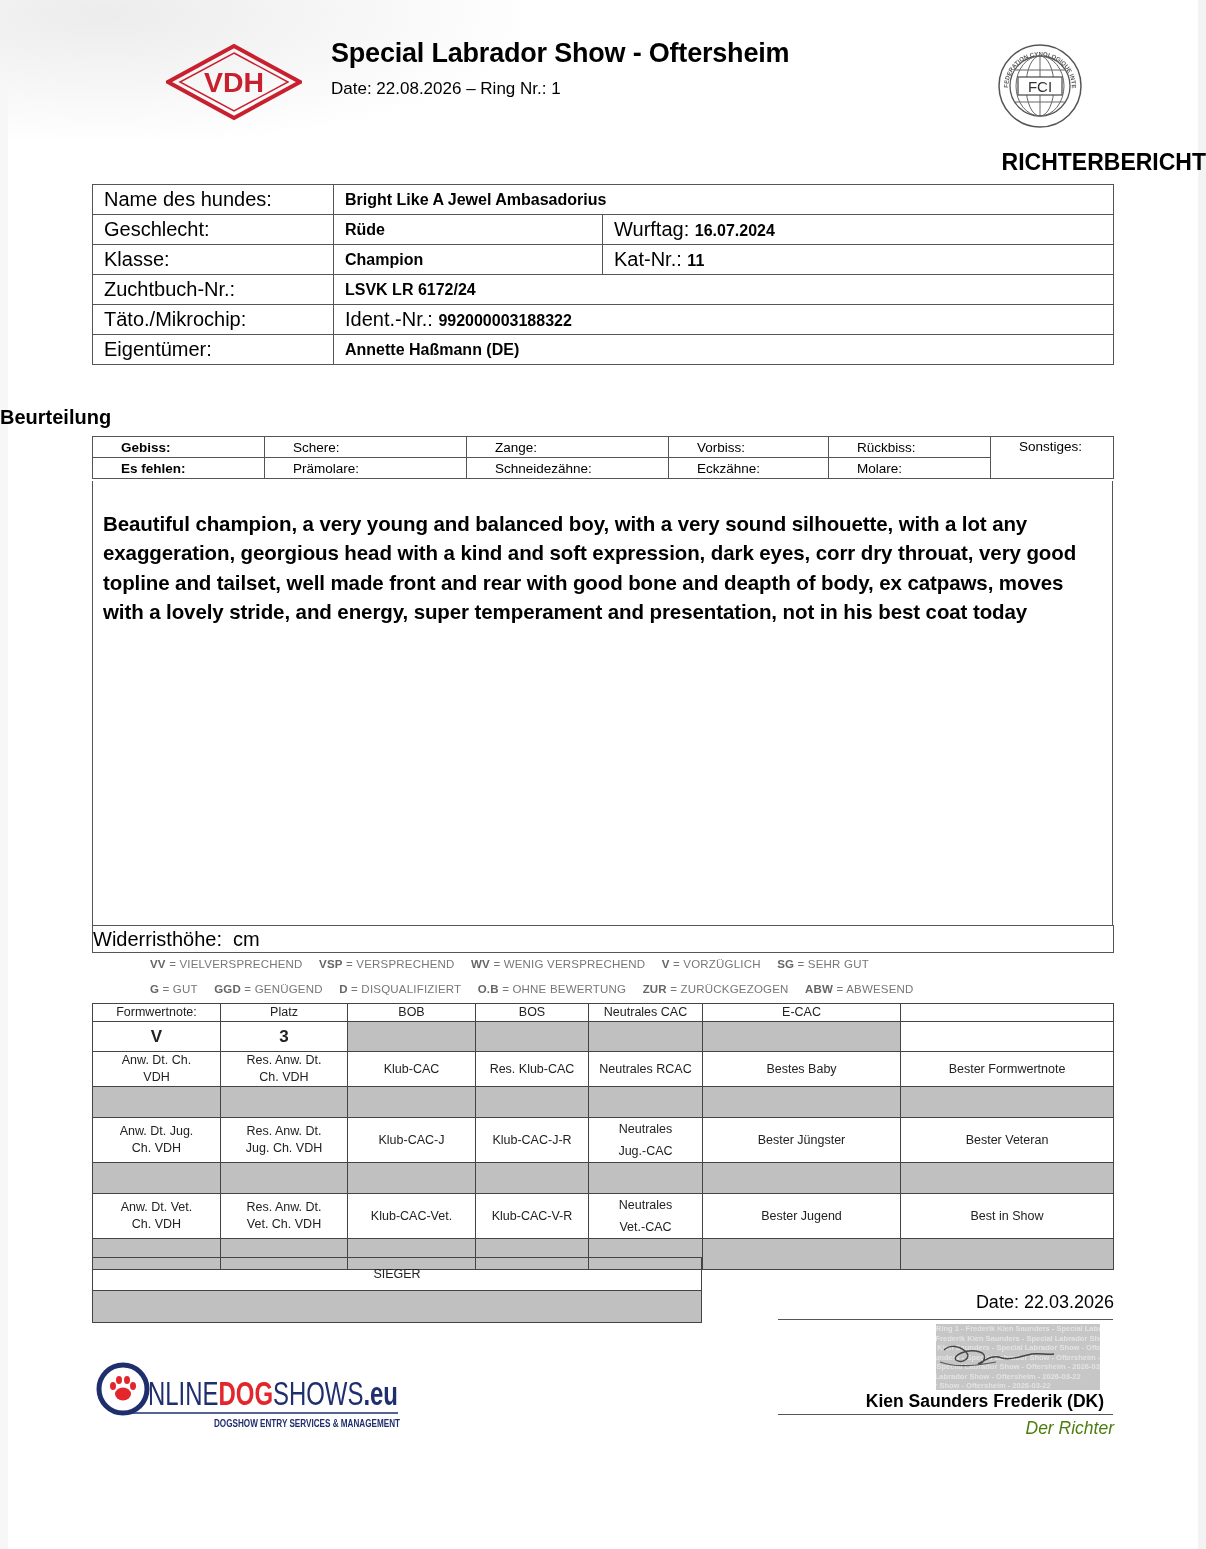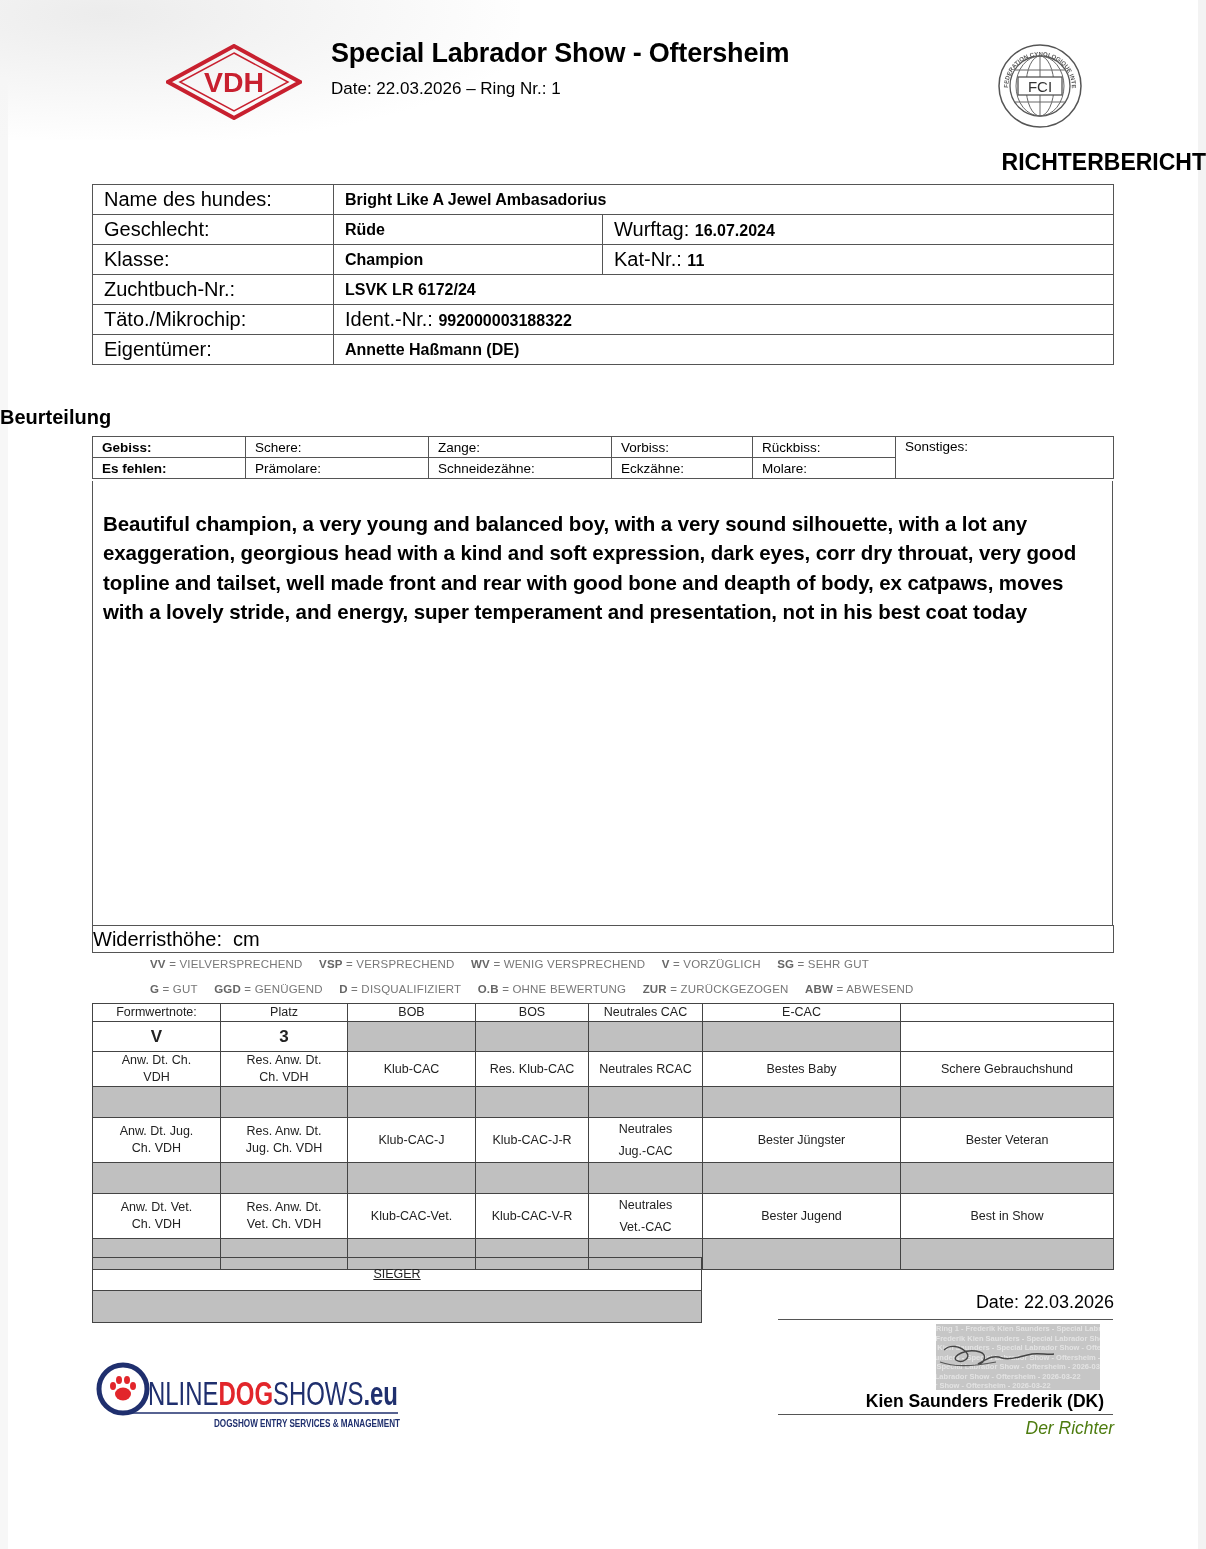--- a/index.html
+++ b/index.html
@@ -27,21 +27,21 @@
   .info { position:absolute; left:92px; top:184px; width:1022px; }
   .info td { border:1.5px solid #555; height:29px; padding:0 0 0 11px; font-size:20px; vertical-align:middle; }
   .info td.lbl { width:229px; }
   .info td.val { font-weight:bold; font-size:16px; }
   .info td.val2 { font-size:20px; }
   .info b { font-size:16px; }
 
   .beurteilung { position:absolute; left:0; width:1206px; top:406px; text-align:left; font-size:20px; font-weight:bold; }
 
   .teeth { position:absolute; left:92px; top:436px; width:1022px; }
-  .teeth td { border:1.5px solid #555; height:20px; padding:0 0 0 9px; font-size:13.5px; vertical-align:middle; }
+  .teeth td { border:1.5px solid #555; height:20px; padding:0 0 0 28px; font-size:13.5px; vertical-align:middle; }
   .teeth td.b { font-weight:bold; }
   .teeth td.sonst { vertical-align:top; padding-top:2px; }
 
   .critique-box {
     position:absolute; left:92px; top:481px; width:1019px; height:444px;
     border-left:1.5px solid #555; border-right:1.5px solid #555;
   }
   .critique {
     position:absolute; left:103px; top:509px; width:1005px;
     font-size:20.5px; font-weight:bold; line-height:29.3px; letter-spacing:-0.1px;
@@ -59,21 +59,21 @@
   .awards { position:absolute; left:92px; top:1003px; width:1022px; }
   .awards td { border:1.5px solid #444; text-align:center; font-size:12.5px; line-height:17px; color:#222; padding:0; }
   .awards tr.hdr td { height:15px; }
   .awards tr.vals td { height:29px; font-size:17px; font-weight:bold; }
   .awards tr.lab td { height:32px; }
   .awards tr.gray td { height:30px; }
   .awards td.g { background:#c0c0c0; }
 
   .sieger { position:absolute; left:92px; top:1257px; width:610px; }
   .sieger td { border:1.5px solid #444; text-align:center; font-size:12.5px; color:#222; }
-  .sieger td.s1 { height:30px;text-decoration:underline; }
+  .sieger td.s1 { height:30px; }
   .sieger td.s2 { height:29px; background:#c0c0c0; }
 
   .sig-date { position:absolute; right:92px; top:1292px; font-size:18px; }
   .sig-line1 { position:absolute; left:778px; top:1319px; width:335px; border-top:1.5px solid #555; }
   .sig-stamp {
     position:absolute; left:936px; top:1324px; width:164px; height:66px;
     background:#c6c6c6; overflow:hidden;
   }
   .sig-stamp .wm { color:#e3e3e3; font-size:7.5px; line-height:9.5px; white-space:nowrap; font-weight:bold; }
   .sig-stamp svg { position:absolute; left:0; top:0; }
@@ -90,21 +90,21 @@
 <div class="rightedge"></div>
 <div class="topshade"></div>
 
 <svg class="vdh-logo" viewBox="0 0 136 76">
   <polygon points="68,2 134,38 68,74 2,38" fill="none" stroke="#c8202f" stroke-width="4"></polygon>
   <polygon points="68,9 122,38 68,67 14,38" fill="none" stroke="#c8202f" stroke-width="1.5"></polygon>
   <text x="68" y="48" text-anchor="middle" font-family="Liberation Sans, sans-serif" font-weight="bold" font-size="27" fill="#c8202f" textLength="60" lengthAdjust="spacingAndGlyphs">VDH</text>
 </svg>
 
 <div class="show-title">Special Labrador Show - Oftersheim</div>
-<div class="show-sub">Date: 22.03.2026 – Ring Nr.: 1</div>
+<div class="show-sub">Date: 22.08.2026 – Ring Nr.: 1</div>
 
 <svg class="fci-logo" viewBox="0 0 88 84">
   <defs>
     <path id="fciArc" d="M 12,44 A 32,32 0 1,1 76,44"></path>
   </defs>
   <circle cx="44" cy="42" r="41" fill="none" stroke="#555" stroke-width="1.5"></circle>
   <circle cx="44" cy="42" r="30" fill="none" stroke="#555" stroke-width="1.3"></circle>
   <ellipse cx="44" cy="42" rx="14" ry="30" fill="none" stroke="#666" stroke-width="1"></ellipse>
   <ellipse cx="44" cy="42" rx="24" ry="30" fill="none" stroke="#666" stroke-width="1"></ellipse>
   <line x1="44" y1="12" x2="44" y2="72" stroke="#666" stroke-width="1"></line>
@@ -225,21 +225,21 @@
     <td class="g"></td>
     <td></td>
   </tr>
   <tr class="lab">
     <td class="ml">Anw. Dt. Ch.<br>VDH</td>
     <td class="ml">Res. Anw. Dt.<br>Ch. VDH</td>
     <td class="ml">Klub-CAC</td>
     <td class="ml">Res. Klub-CAC</td>
     <td class="ml">Neutrales RCAC</td>
     <td class="ml">Bestes Baby</td>
-    <td class="ml">Schere Gebrauchshund</td>
+    <td class="ml">Bester Formwertnote</td>
   </tr>
   <tr class="gray">
     <td class="g"></td>
         <td class="g"></td>
         <td class="g"></td>
         <td class="g"></td>
         <td class="g"></td>
         <td class="g"></td>
         <td class="g"></td>
   </tr>

